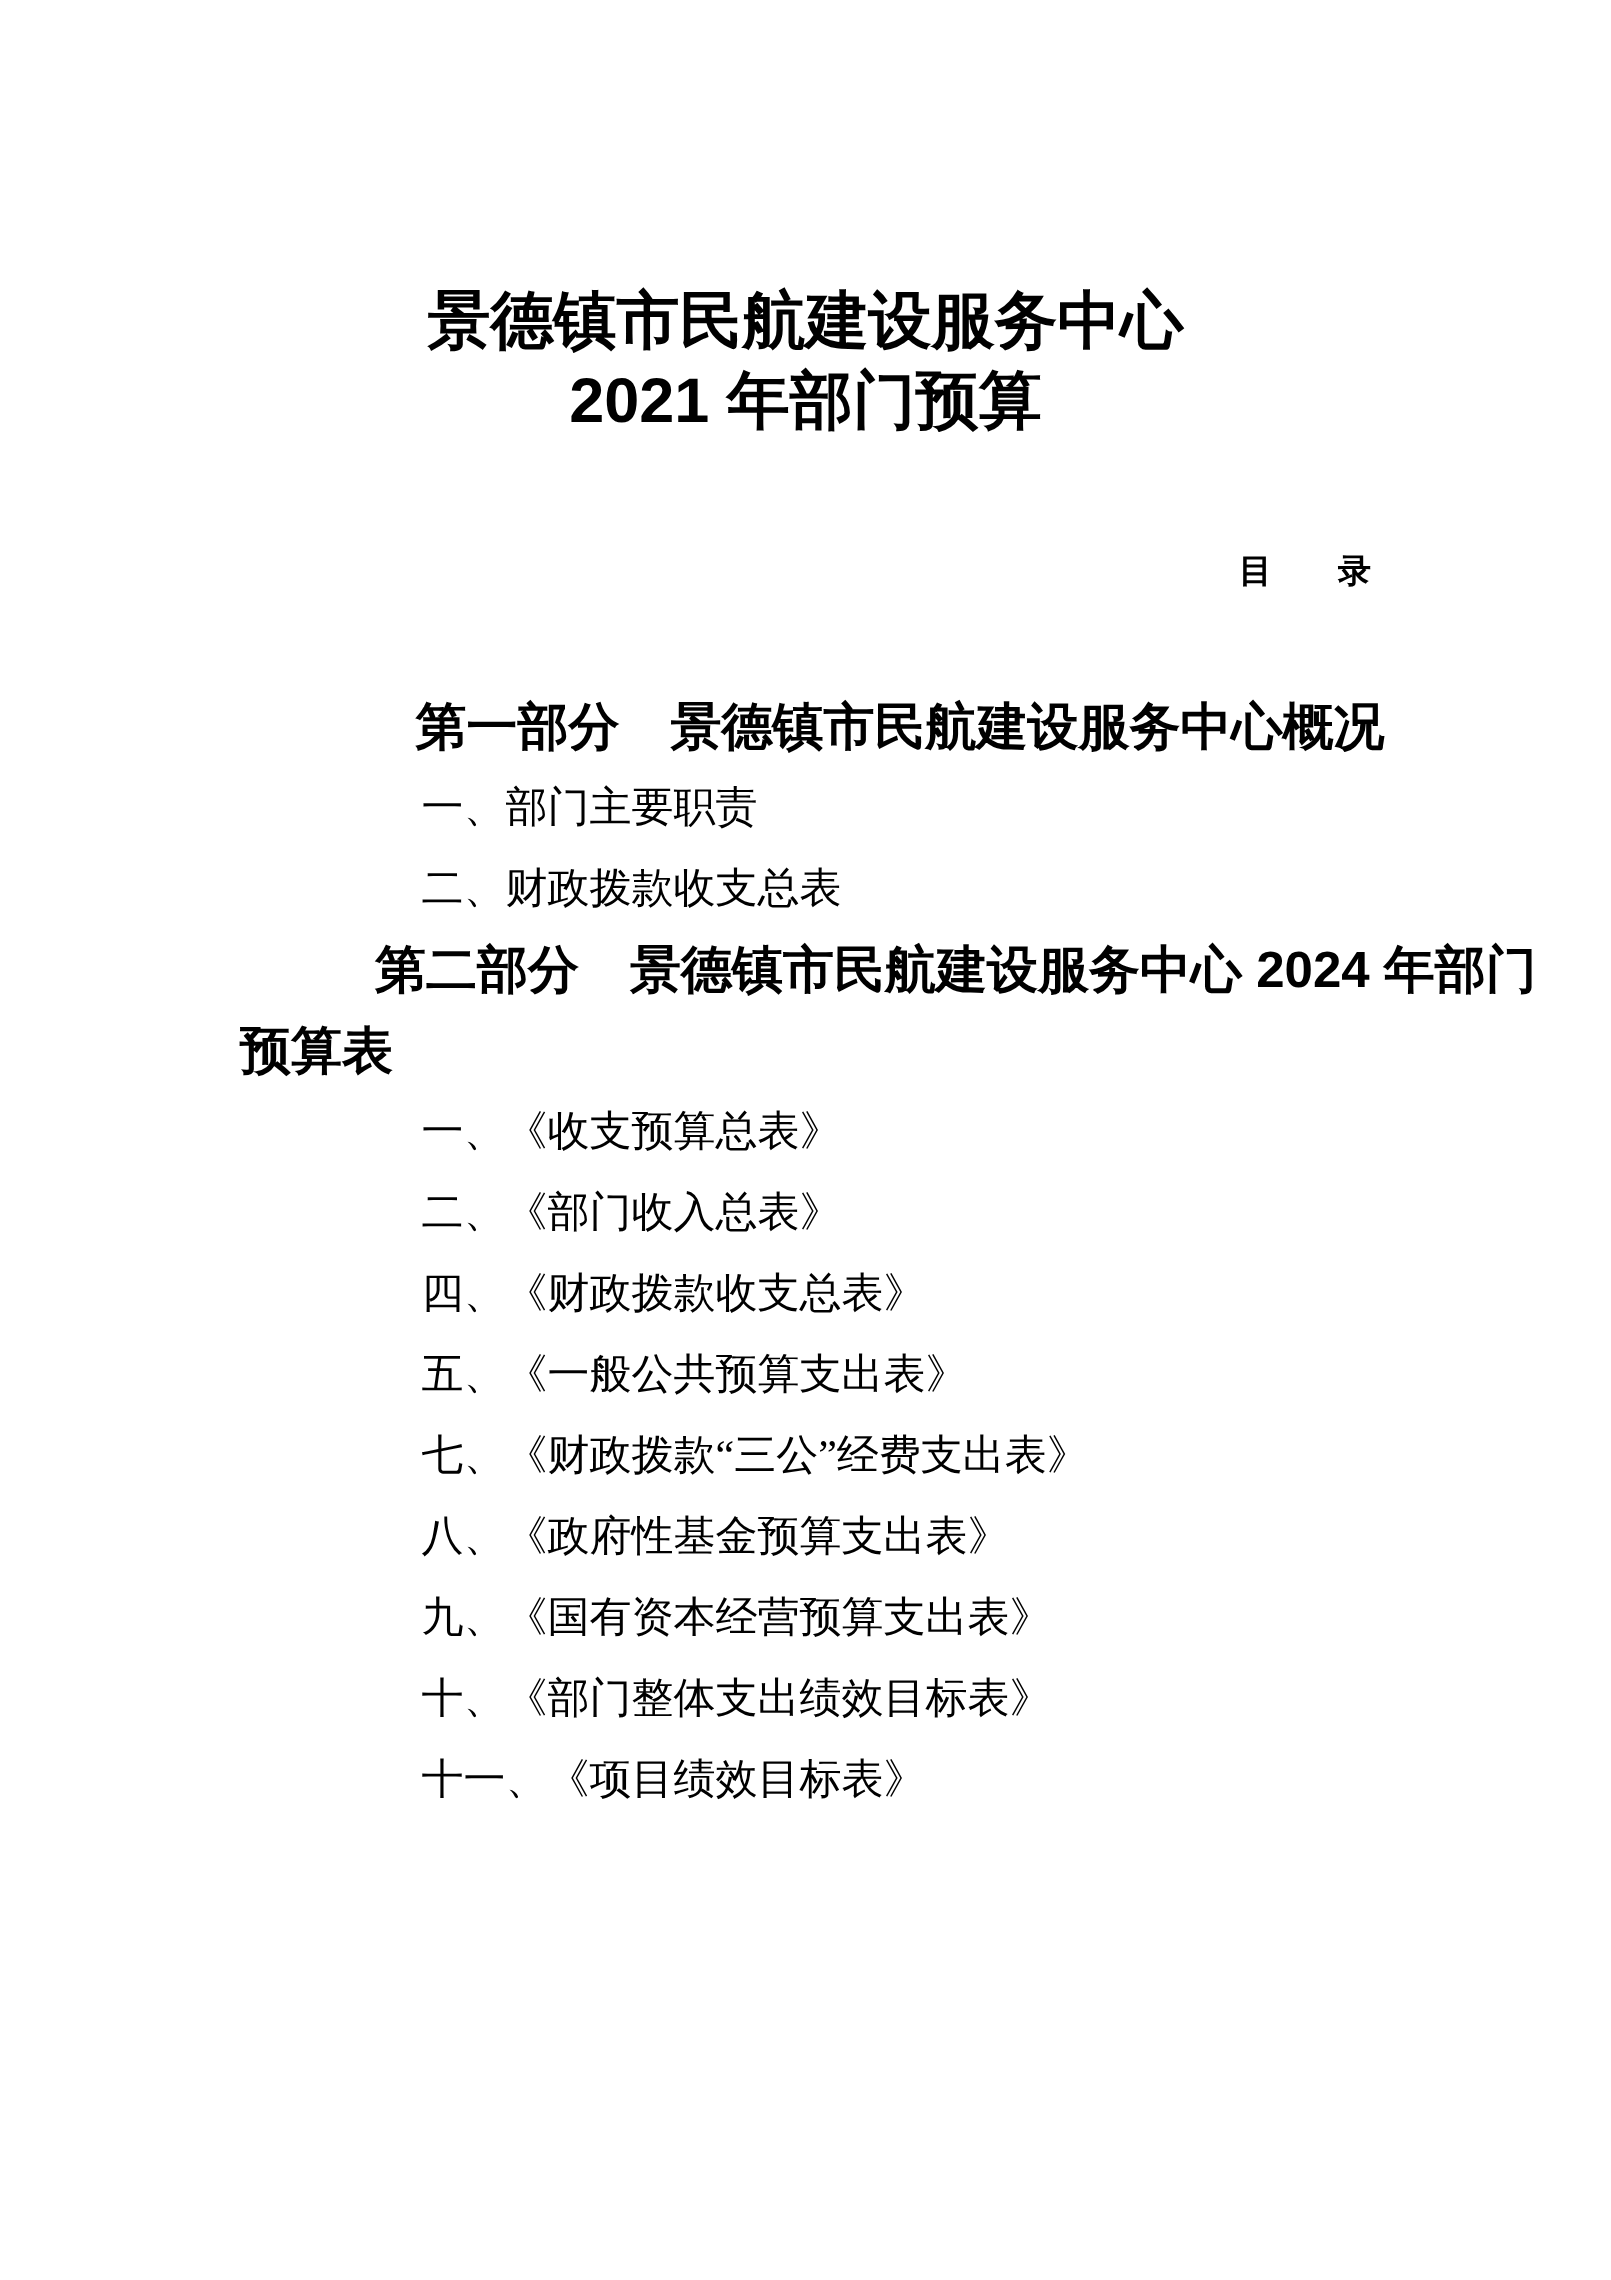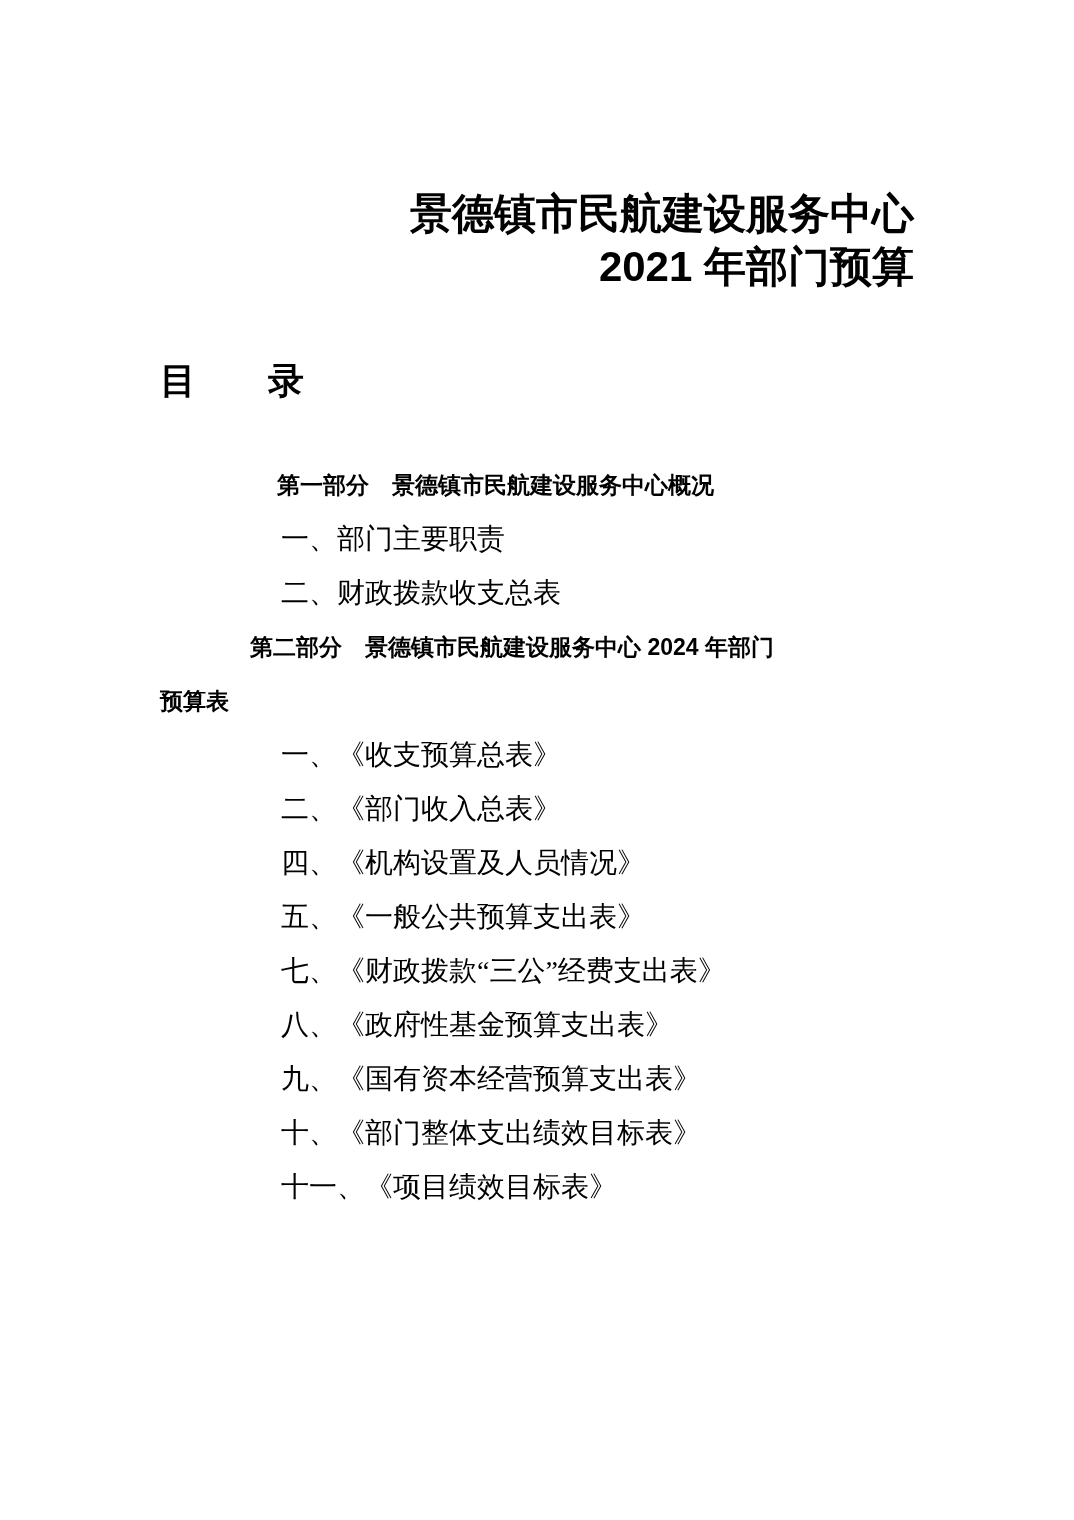--- a/index.html
+++ b/index.html
@@ -14,47 +14,47 @@
     margin: 0 auto;
     background: #ffffff;
     color: #000000;
     box-sizing: border-box;
     padding: 0 160px;
     overflow: hidden;
     font-family: "Liberation Serif", serif;
   }
   .doc-title {
     margin-top: 187px;
-    text-align: right;
+    text-align: center;
     font-family: "Liberation Sans", sans-serif;
     font-weight: 700;
     font-size: 42px;
     line-height: 53px;
   }
   .toc-title {
     margin-top: 61px;
-    text-align: left;
+    text-align: right;
     font-family: Liberation Serif, serif;
     font-weight: 700;
-    font-size: 36px;
+    font-size: 22px;
     line-height: 54px;
   }
   .toc {
     margin-top: 50px;
     font-size: 28px;
     line-height: 54px;
   }
   .toc-line {
     line-height: 54px;
     white-space: nowrap;
   }
   .toc-line.heading {
     font-family: "Liberation Sans", sans-serif;
     font-weight: 700;
-    font-size: 23px;
+    font-size: 34px;
   }
   .part1-heading { padding-left: 117px; }
   .part2-heading-line1 { padding-left: 90px; }
   .part2-heading-line2 { padding-left: 0; }
   .toc-line.item { padding-left: 121px; }
 </style>
 </head>
 <body>
 
 <div class="page">
@@ -69,21 +69,21 @@
   <div class="toc">
     <div class="toc-line heading part1-heading">第一部分　景德镇市民航建设服务中心概况</div>
     <div class="toc-line item">一、部门主要职责</div>
     <div class="toc-line item">二、财政拨款收支总表</div>
 
     <div class="toc-line heading part2-heading-line1">第二部分　景德镇市民航建设服务中心 2024 年部门</div>
     <div class="toc-line heading part2-heading-line2">预算表</div>
 
     <div class="toc-line item">一、《收支预算总表》</div>
     <div class="toc-line item">二、《部门收入总表》</div>
-    <div class="toc-line item">四、《机构设置及人员情况》</div>
+    <div class="toc-line item">四、《财政拨款收支总表》</div>
     <div class="toc-line item">五、《一般公共预算支出表》</div>
     <div class="toc-line item">七、《财政拨款“三公”经费支出表》</div>
     <div class="toc-line item">八、《政府性基金预算支出表》</div>
     <div class="toc-line item">九、《国有资本经营预算支出表》</div>
     <div class="toc-line item">十、《部门整体支出绩效目标表》</div>
     <div class="toc-line item">十一、《项目绩效目标表》</div>
   </div>
 
 </div>
 

